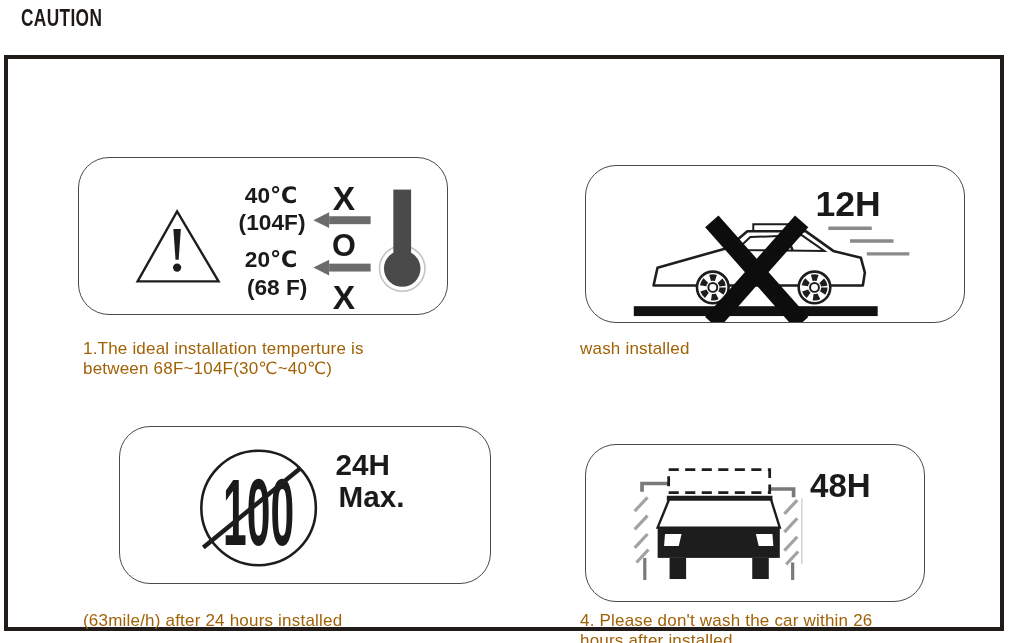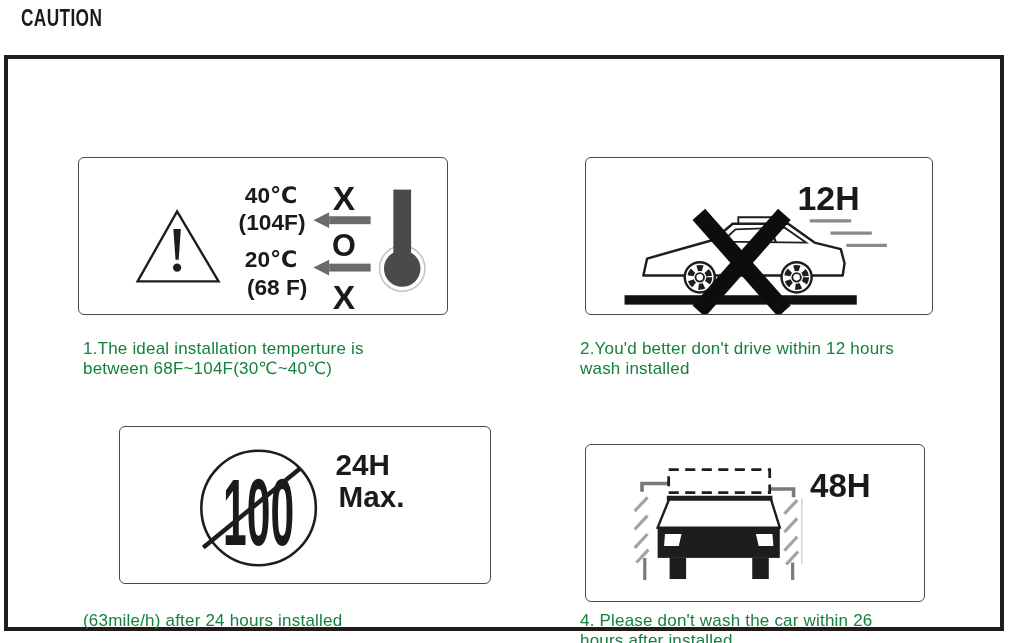--- a/index.html
+++ b/index.html
@@ -10,31 +10,31 @@
   .title {
     position:absolute; left:21px; top:4px; font-size:24px; font-weight:bold;
     transform:scaleX(.72); transform-origin:left top; letter-spacing:.5px;
     color:#1d1916; white-space:nowrap;
   }
   .frame {
     position:absolute; left:4px; top:55px; width:1000px; height:576px;
     border:4px solid #211c19; box-sizing:border-box; background:#fff;
   }
   .panel {
-    position:absolute; background:#fff; border:1.6px solid #4a4a4a; border-radius:6px;
+    position:absolute; background:#fff; border:1.6px solid #4a4a4a; border-radius:31px;
     box-sizing:border-box;
   }
   .panel svg { position:absolute; left:0; top:0; width:100%; height:100%; display:block; }
   .panel text { font-family:"Liberation Sans","DejaVu Sans",sans-serif; fill:#1a1a1a; }
   .p1 { left:70px;  top:98px;  width:370px; height:158px; }
-  .p2 { left:577px; top:98px;  width:348px; height:158px; }
+  .p2 { left:577px; top:106px;  width:380px; height:158px; }
   .p3 { left:70px;  top:367px; width:372px; height:158px;margin-left:41px; }
   .p4 { left:577px; top:385px; width:340px; height:158px; }
   .caption {
-    position:absolute; font-size:17px; line-height:20px; color:#15803d; letter-spacing:.2px;
+    position:absolute; font-size:17px; line-height:20px; color:#a16207; letter-spacing:.2px;
   }
   .c1 { left:75px;  top:280px; width:410px; }
   .c2 { left:572px; top:280px; width:420px; }
   .c3 { left:75px;  top:552px; width:410px; }
   .c4 { left:572px; top:552px; width:420px; }
 </style>
 </head>
 <body>
 
 <div class="stage">
@@ -152,21 +152,20 @@
         </g>
         <text x="277" y="51" font-size="36" font-weight="bold" text-anchor="middle">48H</text>
       </svg>
     </div>
 
     <div class="caption c1">
       <div>1.The ideal installation temperture is</div>
       <div>between 68F~104F(30℃~40℃)</div>
     </div>
     <div class="caption c2">
-      <div>2.You'd better don't drive within 12 hours</div>
       <div>wash installed</div>
     </div>
     <div class="caption c3">
       <div>(63mile/h) after 24 hours installed</div>
     </div>
     <div class="caption c4">
       <div>4. Please don't wash the car within 26</div>
       <div>hours after installed</div>
     </div>
 

